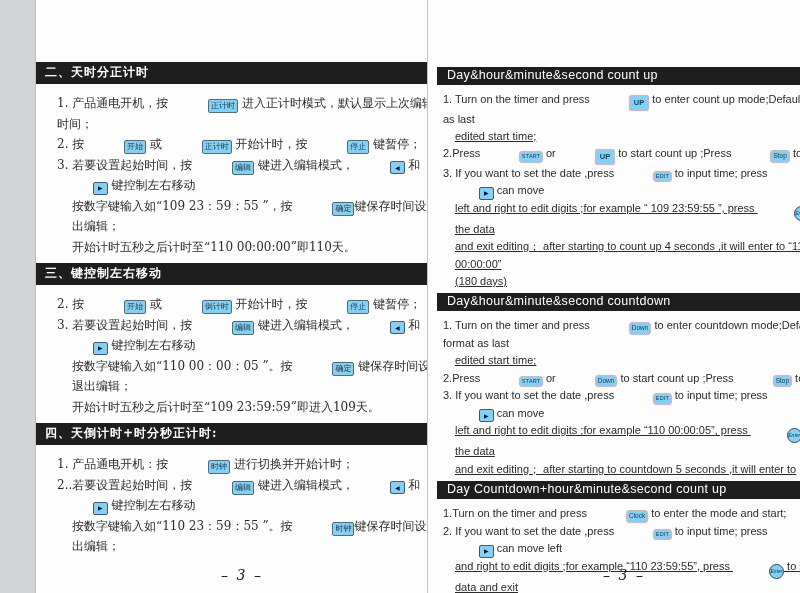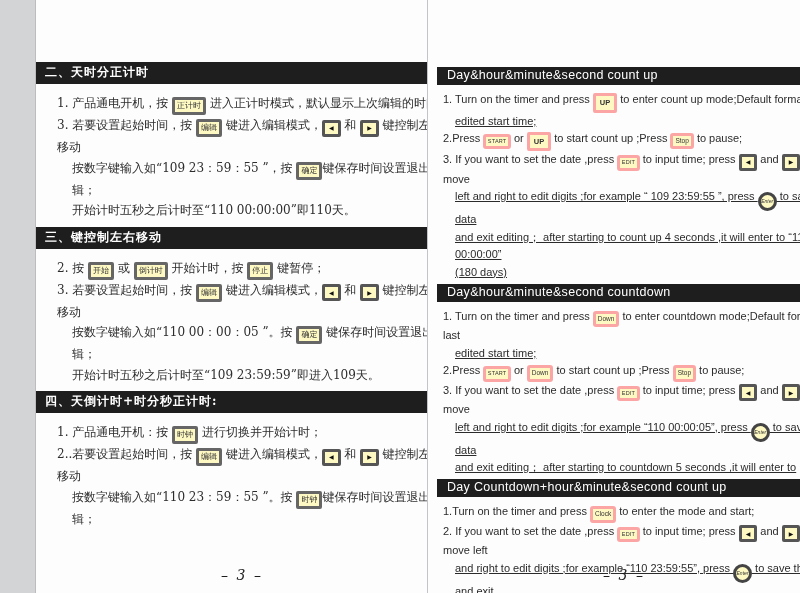--- a/index.html
+++ b/index.html
@@ -46,23 +46,24 @@
   }
   .page-left .line.ind{padding-left:36px;}
   .page-right .line{
     font-size:11px;line-height:17.4px;
     padding-left:15px;padding-right:12px;color:#2b2b2b;
   }
   .page-right .line.ind{padding-left:27px;text-decoration:underline;}
 
   
   .k{
-    display:inline-block;border:3px solid #fca5a5;border-radius:2px;
-    background:#fef9c3;color:#333;line-height:1;vertical-align:-1px;
+    display:inline-block;border:1px solid #fca5a5;border-radius:2px;
+    background:#7dd3fc;color:#333;line-height:1;vertical-align:-1px;
     white-space:nowrap;
+    margin-left:36px;
   }
   .k-cn{font-size:8px;padding:2px 2px;border-color:#666;font-family:"DejaVu Serif",serif;}
   .k-arrow{font-size:6px;padding:2.5px 4px;color:#111;border-color:#555;}
   .k-up{font-size:7.5px;font-weight:600;padding:3px 4px;vertical-align:-2px;}
   .k-tiny{font-size:5.5px;padding:2px 1.5px;border-radius:3px;letter-spacing:0.2px;}
   .k-sm{font-size:6.5px;padding:2px 2px;border-radius:3px;}
   .k-circle{
     font-size:5px;font-style:italic;width:13px;height:13px;border-radius:50%;
     text-align:center;line-height:12px;padding:0;vertical-align:-3px;border-color:#444;
   }
@@ -78,20 +79,21 @@
 </head>
 <body>
 
 <div class="gutter"></div>
 
 <div class="page page-left">
   <div class="content-left" id="left-sections">
       <div class="section">
         <div class="sec-head">二、天时分正计时</div>
         <div class="line">1. 产品通电开机，按 <span class="k k-cn">正计时</span> 进入正计时模式，默认显示上次编辑的时间；</div>
+        <div class="line">2. 按 <span class="k k-cn">开始</span> 或 <span class="k k-cn">正计时</span> 开始计时，按 <span class="k k-cn">停止</span> 键暂停；</div>
         <div class="line">3. 若要设置起始时间，按 <span class="k k-cn">编辑</span> 键进入编辑模式，<span class="k k-arrow">◀</span> 和 <span class="k k-arrow">▶</span> 键控制左右移动</div>
         <div class="line ind">按数字键输入如“109 23：59：55 ”，按 <span class="k k-cn">确定</span>键保存时间设置退出编辑；</div>
         <div class="line ind">开始计时五秒之后计时至“110 00:00:00”即110天。</div>
       </div>
       <div class="section">
         <div class="sec-head">三、键控制左右移动</div>
         <div class="line">2. 按 <span class="k k-cn">开始</span> 或 <span class="k k-cn">倒计时</span> 开始计时，按 <span class="k k-cn">停止</span> 键暂停；</div>
         <div class="line">3. 若要设置起始时间，按 <span class="k k-cn">编辑</span> 键进入编辑模式，<span class="k k-arrow">◀</span> 和 <span class="k k-arrow">▶</span> 键控制左右移动</div>
         <div class="line ind">按数字键输入如“110 00：00：05 ”。按 <span class="k k-cn">确定</span> 键保存时间设置退出编辑；</div>
         <div class="line ind">开始计时五秒之后计时至“109 23:59:59”即进入109天。</div>

